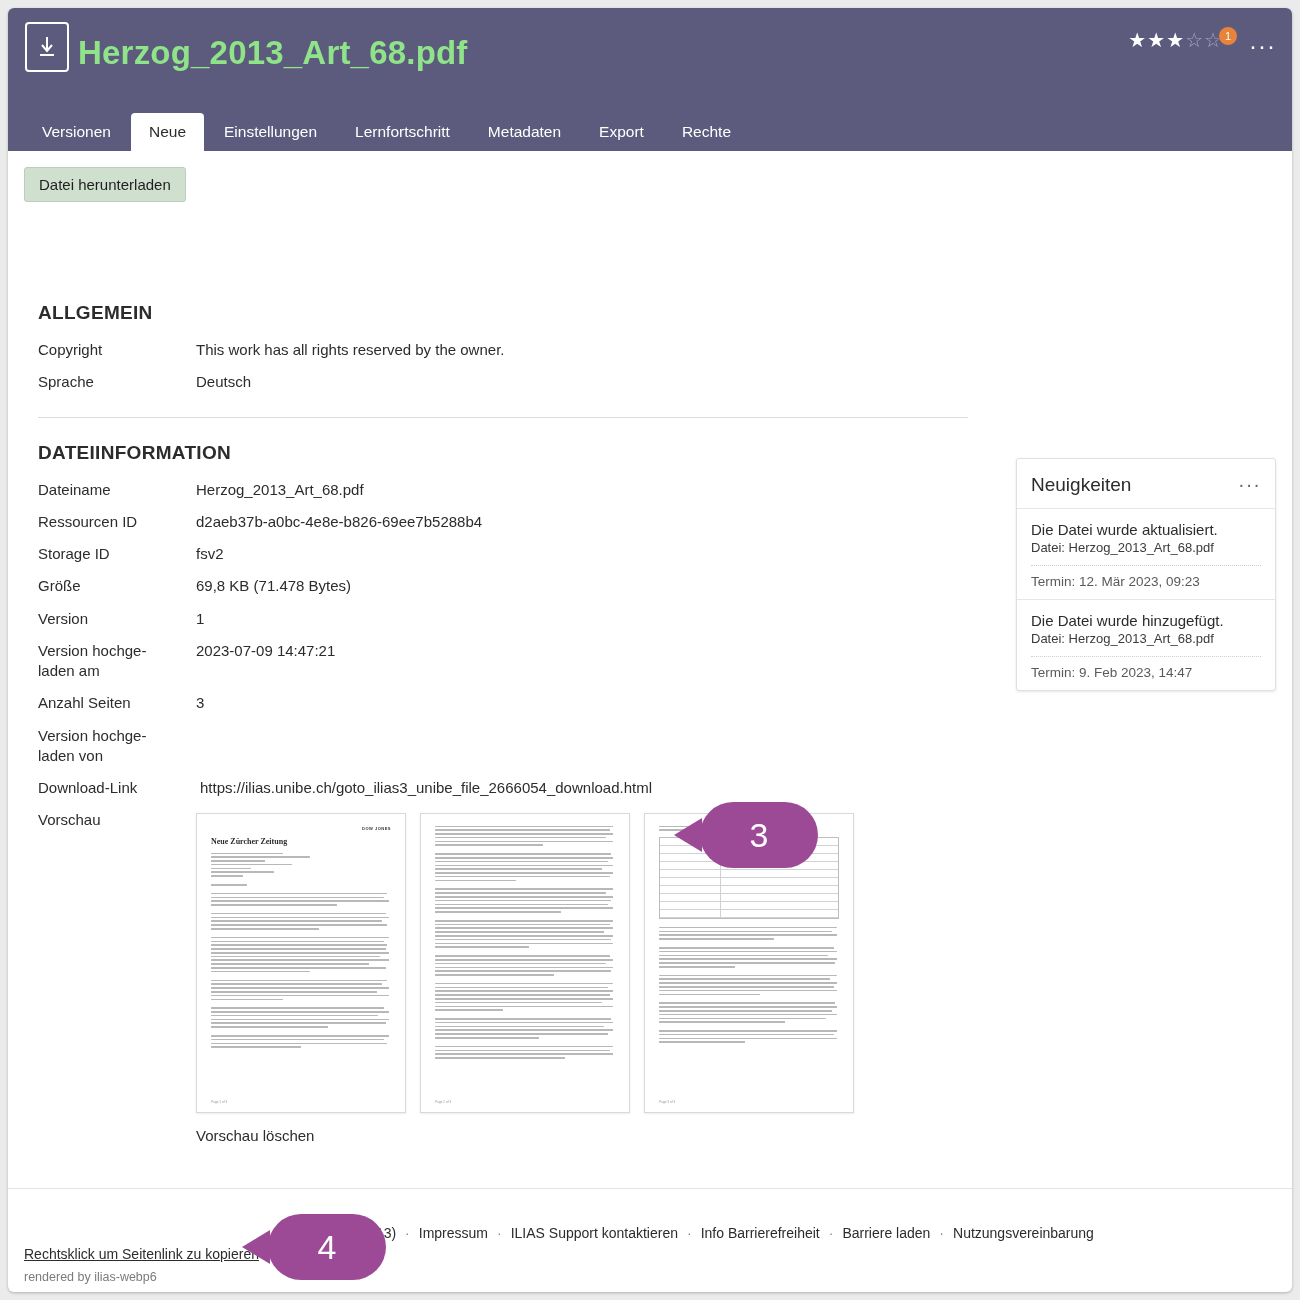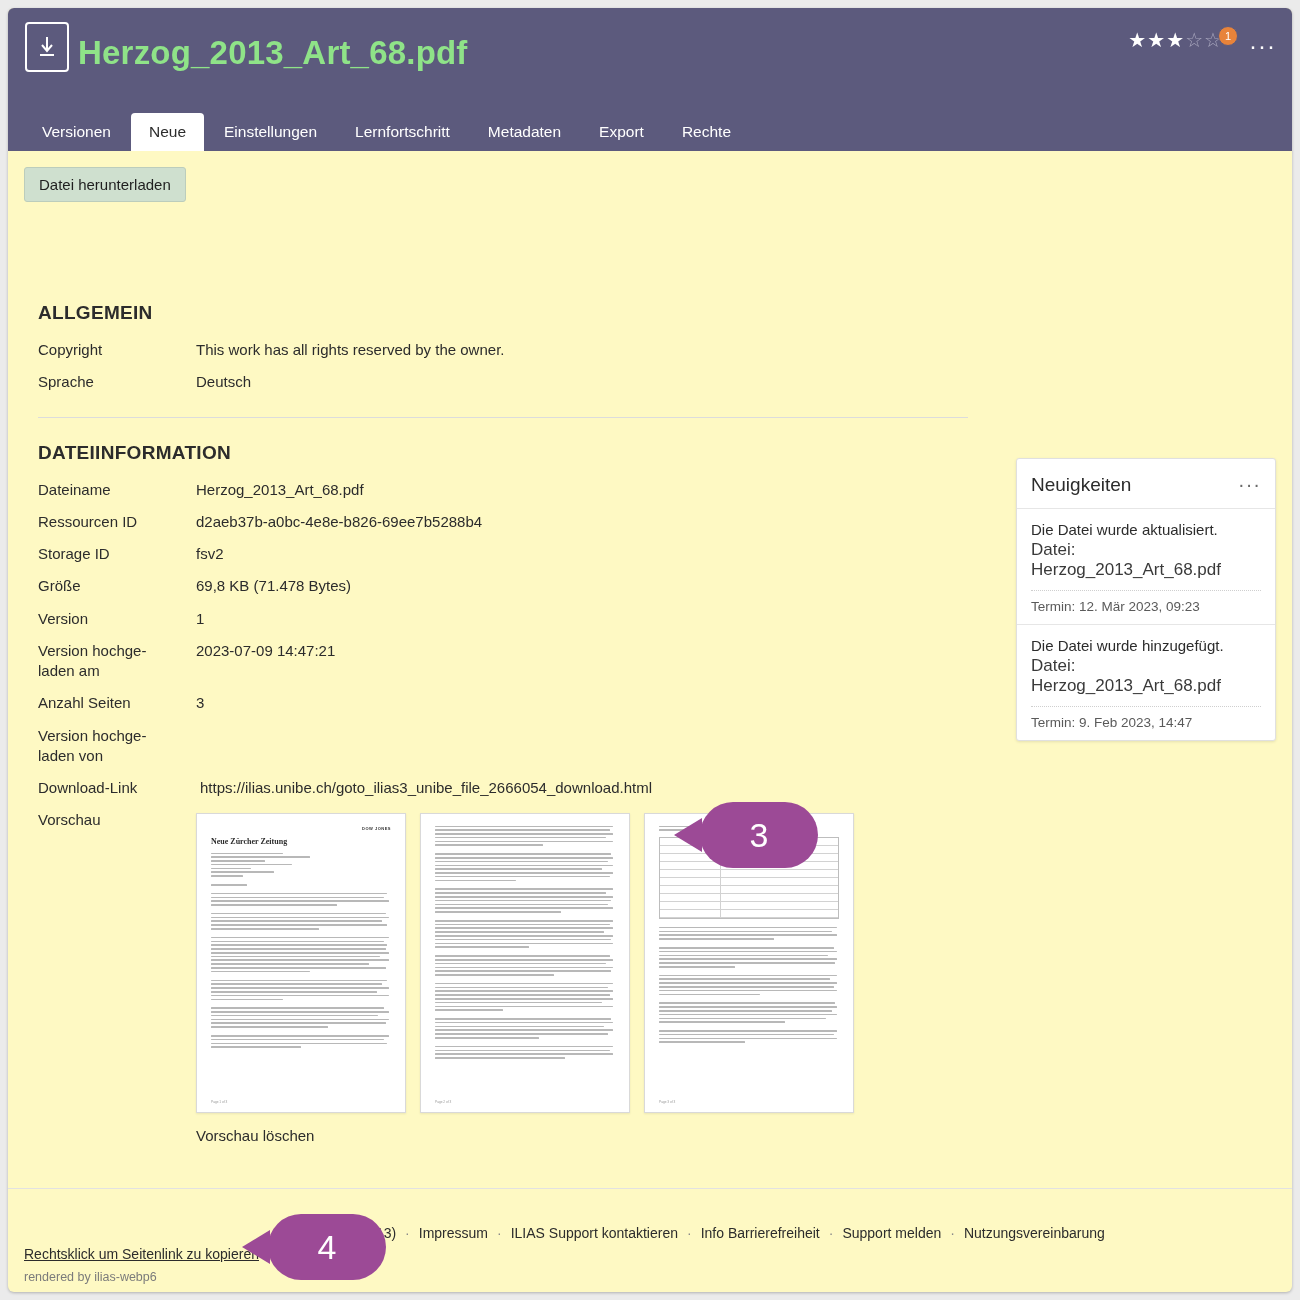--- a/index.html
+++ b/index.html
@@ -10,21 +10,21 @@
     font-family: "Liberation Sans", sans-serif;
     font-size: 15px;
     color: #2c2c2c;
     overflow: hidden;
     position: relative;
   }
   .page {
     position: absolute;
     left: 8px; top: 8px;
     width: 1284px; height: 1284px;
-    background: #fef9c3;
+    background: #ffffff;
     border-radius: 6px;
     overflow: hidden;
     box-shadow: 0 1px 3px rgba(0,0,0,.25);
   }
 
   
   .header {
     background: #5c5a7d;
     height: 143px;
     position: relative;
@@ -223,21 +223,21 @@
   .news-head {
     display: flex; align-items: center; justify-content: space-between;
     padding: 14px 14px 12px 14px;
     border-bottom: 1px solid #e6e6e6;
   }
   .news-head .title { font-size: 19px; }
   .news-head .dots { font-size: 20px; color: #6a6a6a; letter-spacing: 1px; }
   .news-item { padding: 12px 14px 10px 14px; }
   .news-item + .news-item { border-top: 1px solid #e6e6e6; }
   .news-item .ni-title { font-size: 15px; margin-bottom: 2px; }
-  .news-item .ni-sub { font-size: 17px; color: #3a3a3a; }
+  .news-item .ni-sub { font-size: 13px; color: #3a3a3a; }
   .news-item .ni-date {
     font-size: 13.5px; color: #5a5a5a;
     border-top: 1px dotted #cfcfcf;
     margin-top: 10px; padding-top: 8px;
   }
 
   
   .footer {
     position: absolute;
     left: 0; right: 0; bottom: 0;
@@ -621,21 +621,21 @@
       <a class="copy-link" href="#">Rechtsklick um Seitenlink zu kopieren</a>
       <span class="sep ver-hidden">·</span>
       <span>v8.14 2024-08-13)</span>
       <span class="sep">·</span>
       <a href="#">Impressum</a>
       <span class="sep">·</span>
       <a href="#">ILIAS Support kontaktieren</a>
       <span class="sep">·</span>
       <a href="#">Info Barrierefreiheit</a>
       <span class="sep">·</span>
-      <a href="#">Support melden</a>
+      <a href="#">Barriere laden</a>
       <span class="sep">·</span>
       <a href="#">Nutzungsvereinbarung</a>
     </div>
     <div class="rendered-by">rendered by ilias-webp6</div>
   </div>
 
 </div>
 
 <div class="callout" id="callout-3">
   <div class="tail"></div>

